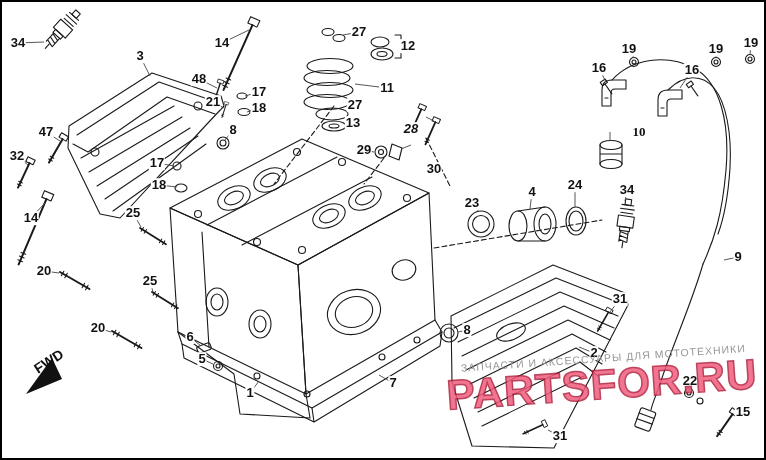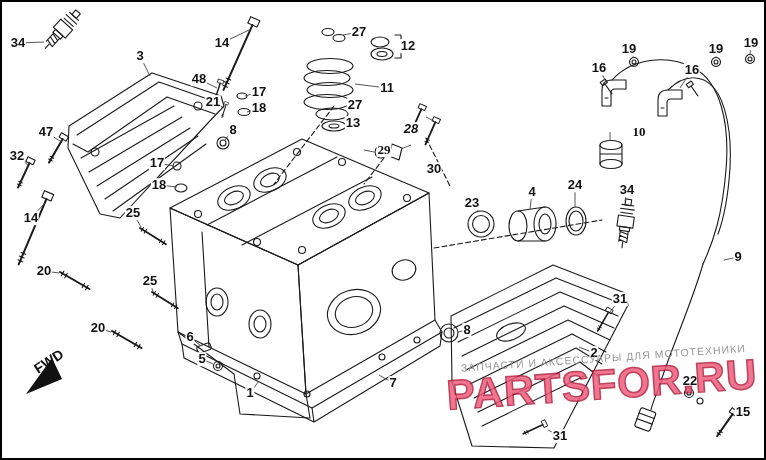--- a/index.html
+++ b/index.html
@@ -298,21 +298,21 @@
       <span class="callout" style="left: 351px; top: 121px; text-align: right;">13</span>
       <span class="callout" style="left: 44px; top: 130px;">47</span>
       <span class="callout" style="left: 15px; top: 154px;">32</span>
       <span class="callout" style="left: 155px; top: 161px;">17</span>
       <span class="callout" style="left: 157px; top: 183px;">18</span>
       <span class="callout" style="left: 29px; top: 216px;">14</span>
       <span class="callout" style="left: 131px; top: 211px;">25</span>
       <span class="callout" style="left: 42px; top: 269px;">20</span>
       <span class="callout" style="left: 148px; top: 279px;">25</span>
       <span class="callout" style="left: 96px; top: 326px;">20</span>
-      <span class="callout" style="left: 382px; top: 148px; font-family: Liberation Serif, serif;">29</span>
+      <span class="callout" style="left: 362px; top: 148px;">29</span>
       <span class="callout" style="left: 409px; top: 127px; font-style: italic;">28</span>
       <span class="callout" style="left: 432px; top: 119px; margin-top: 48px;">30</span>
       <span class="callout" style="left: 470px; top: 201px; text-align: right;">23</span>
       <span class="callout" style="left: 530px; top: 190px;">4</span>
       <span class="callout" style="left: 573px; top: 183px;">24</span>
       <span class="callout" style="left: 625px; top: 188px;">34</span>
       <span class="callout" style="left: 637px; top: 130px; font-family: Liberation Serif, serif;">10</span>
       <span class="callout" style="left: 597px; top: 66px;">16</span>
       <span class="callout" style="left: 627px; top: 47px;">19</span>
       <span class="callout" style="left: 690px; top: 68px;">16</span>

